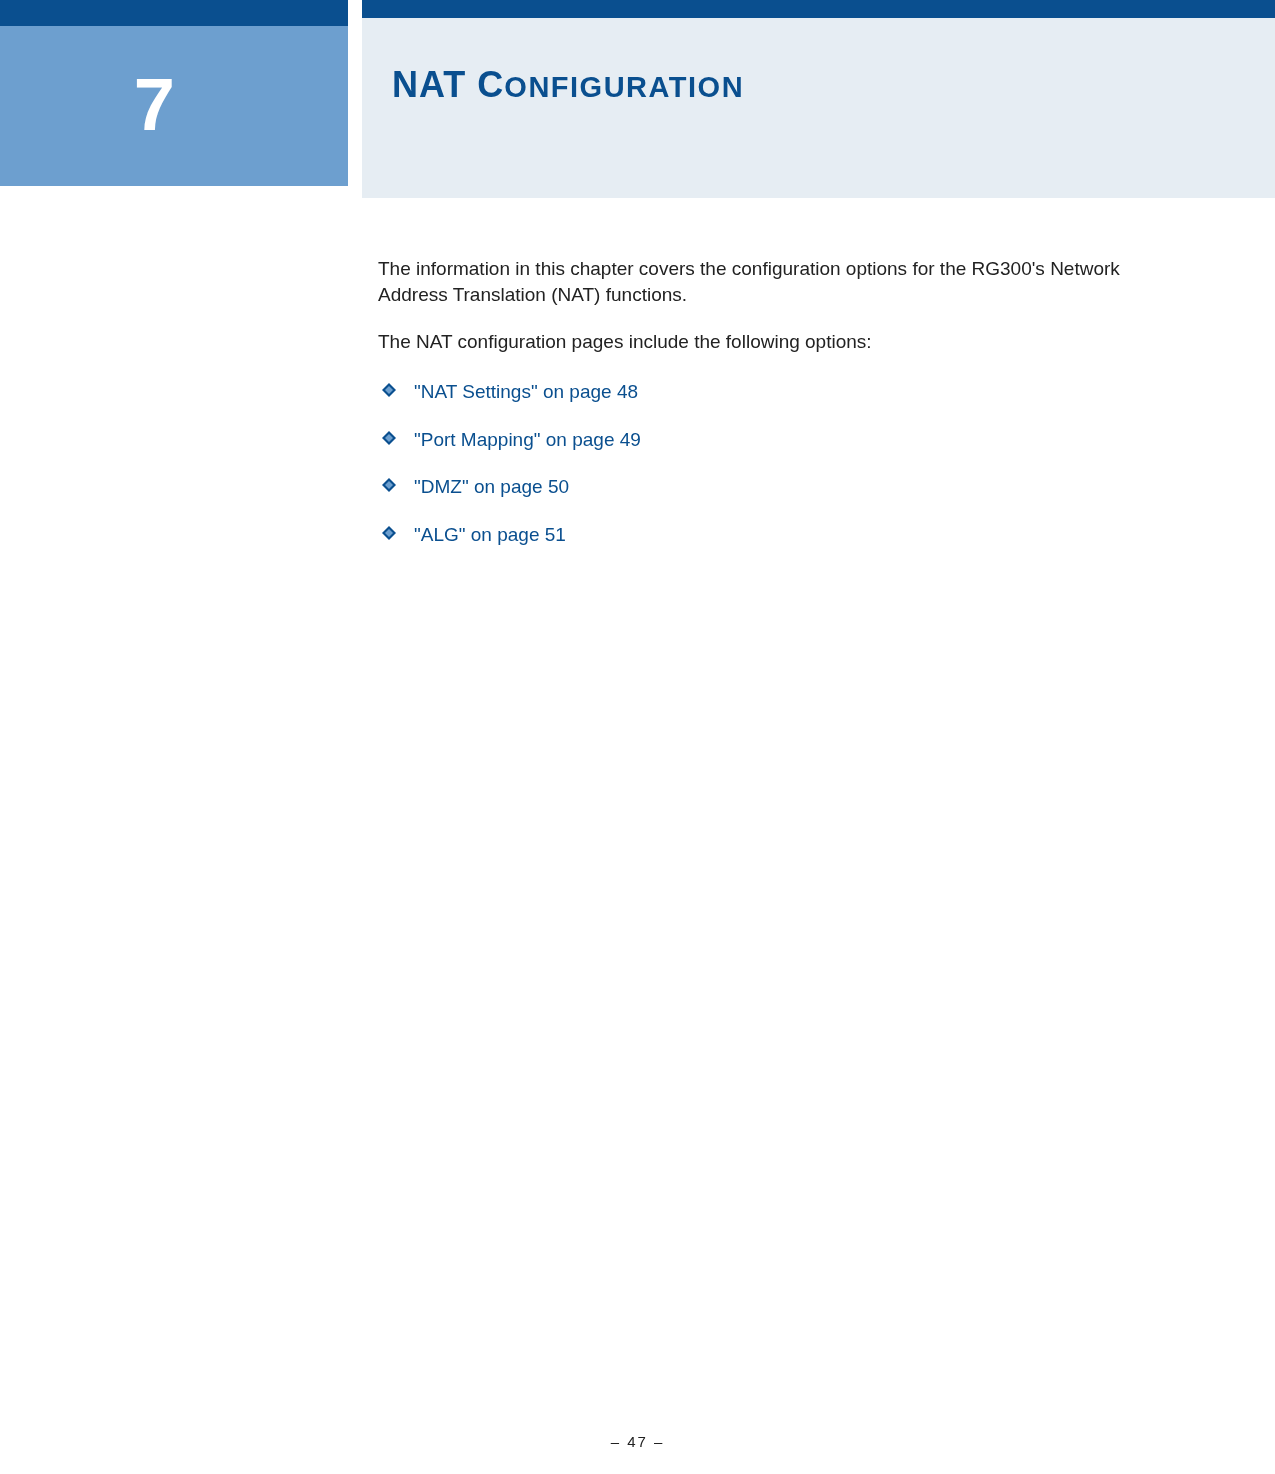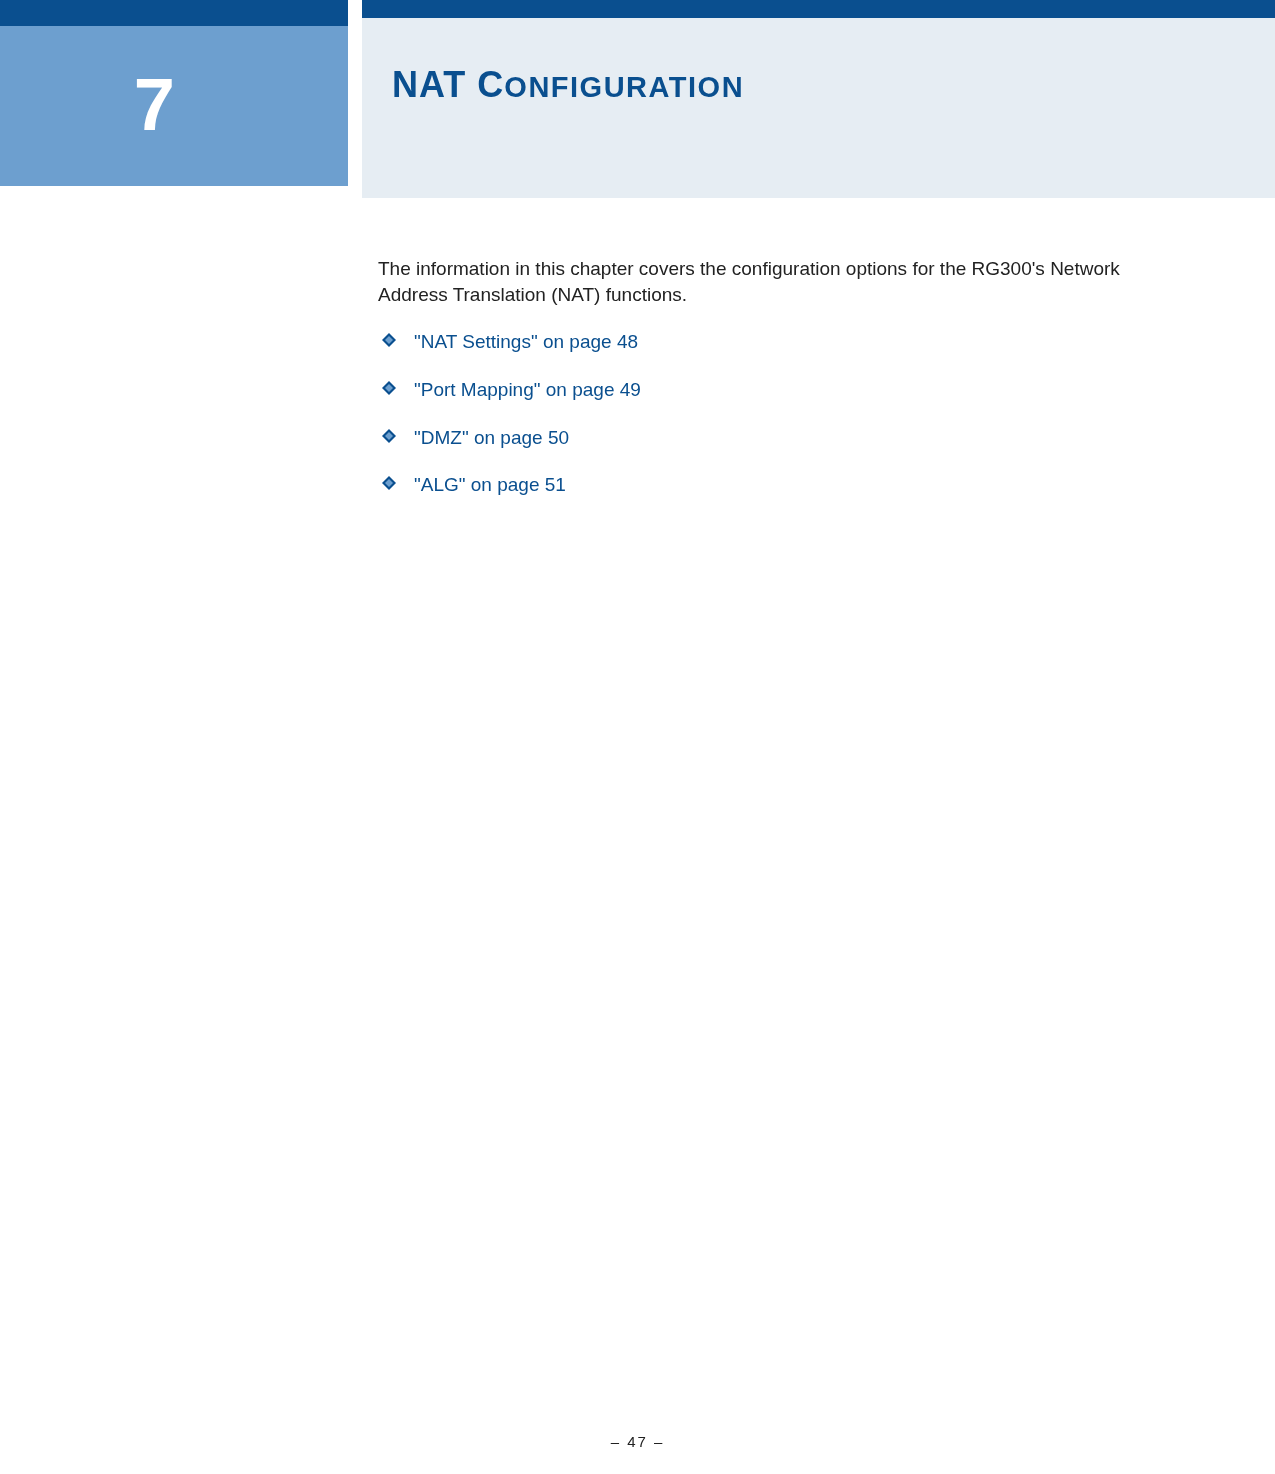--- a/index.html
+++ b/index.html
@@ -115,20 +115,21 @@
   <div class="rule-under-band"></div>
 
   <div class="title-band">
     <div class="title-text">
       <span>NAT C</span><span class="rest">ONFIGURATION</span>
     </div>
   </div>
 
   <div class="content">
     <p class="intro1">The information in this chapter covers the configuration options for the RG300's Network Address Translation (NAT) functions.</p>
+    <p class="intro2">The NAT configuration pages include the following options:</p>
 
     <ul class="link-list">
       <li>
         <span class="diamond-icon">
           <svg width="14" height="14" viewBox="0 0 14 14">
               <polygon points="7,0 14,7 7,14 0,7" fill="#0a4f8f"></polygon>
               <polygon points="7,3 11,7 7,11 3,7" fill="#6d9fcf"></polygon>
             </svg>
         </span>
         <span class="link-text">"NAT Settings" on page 48</span>

